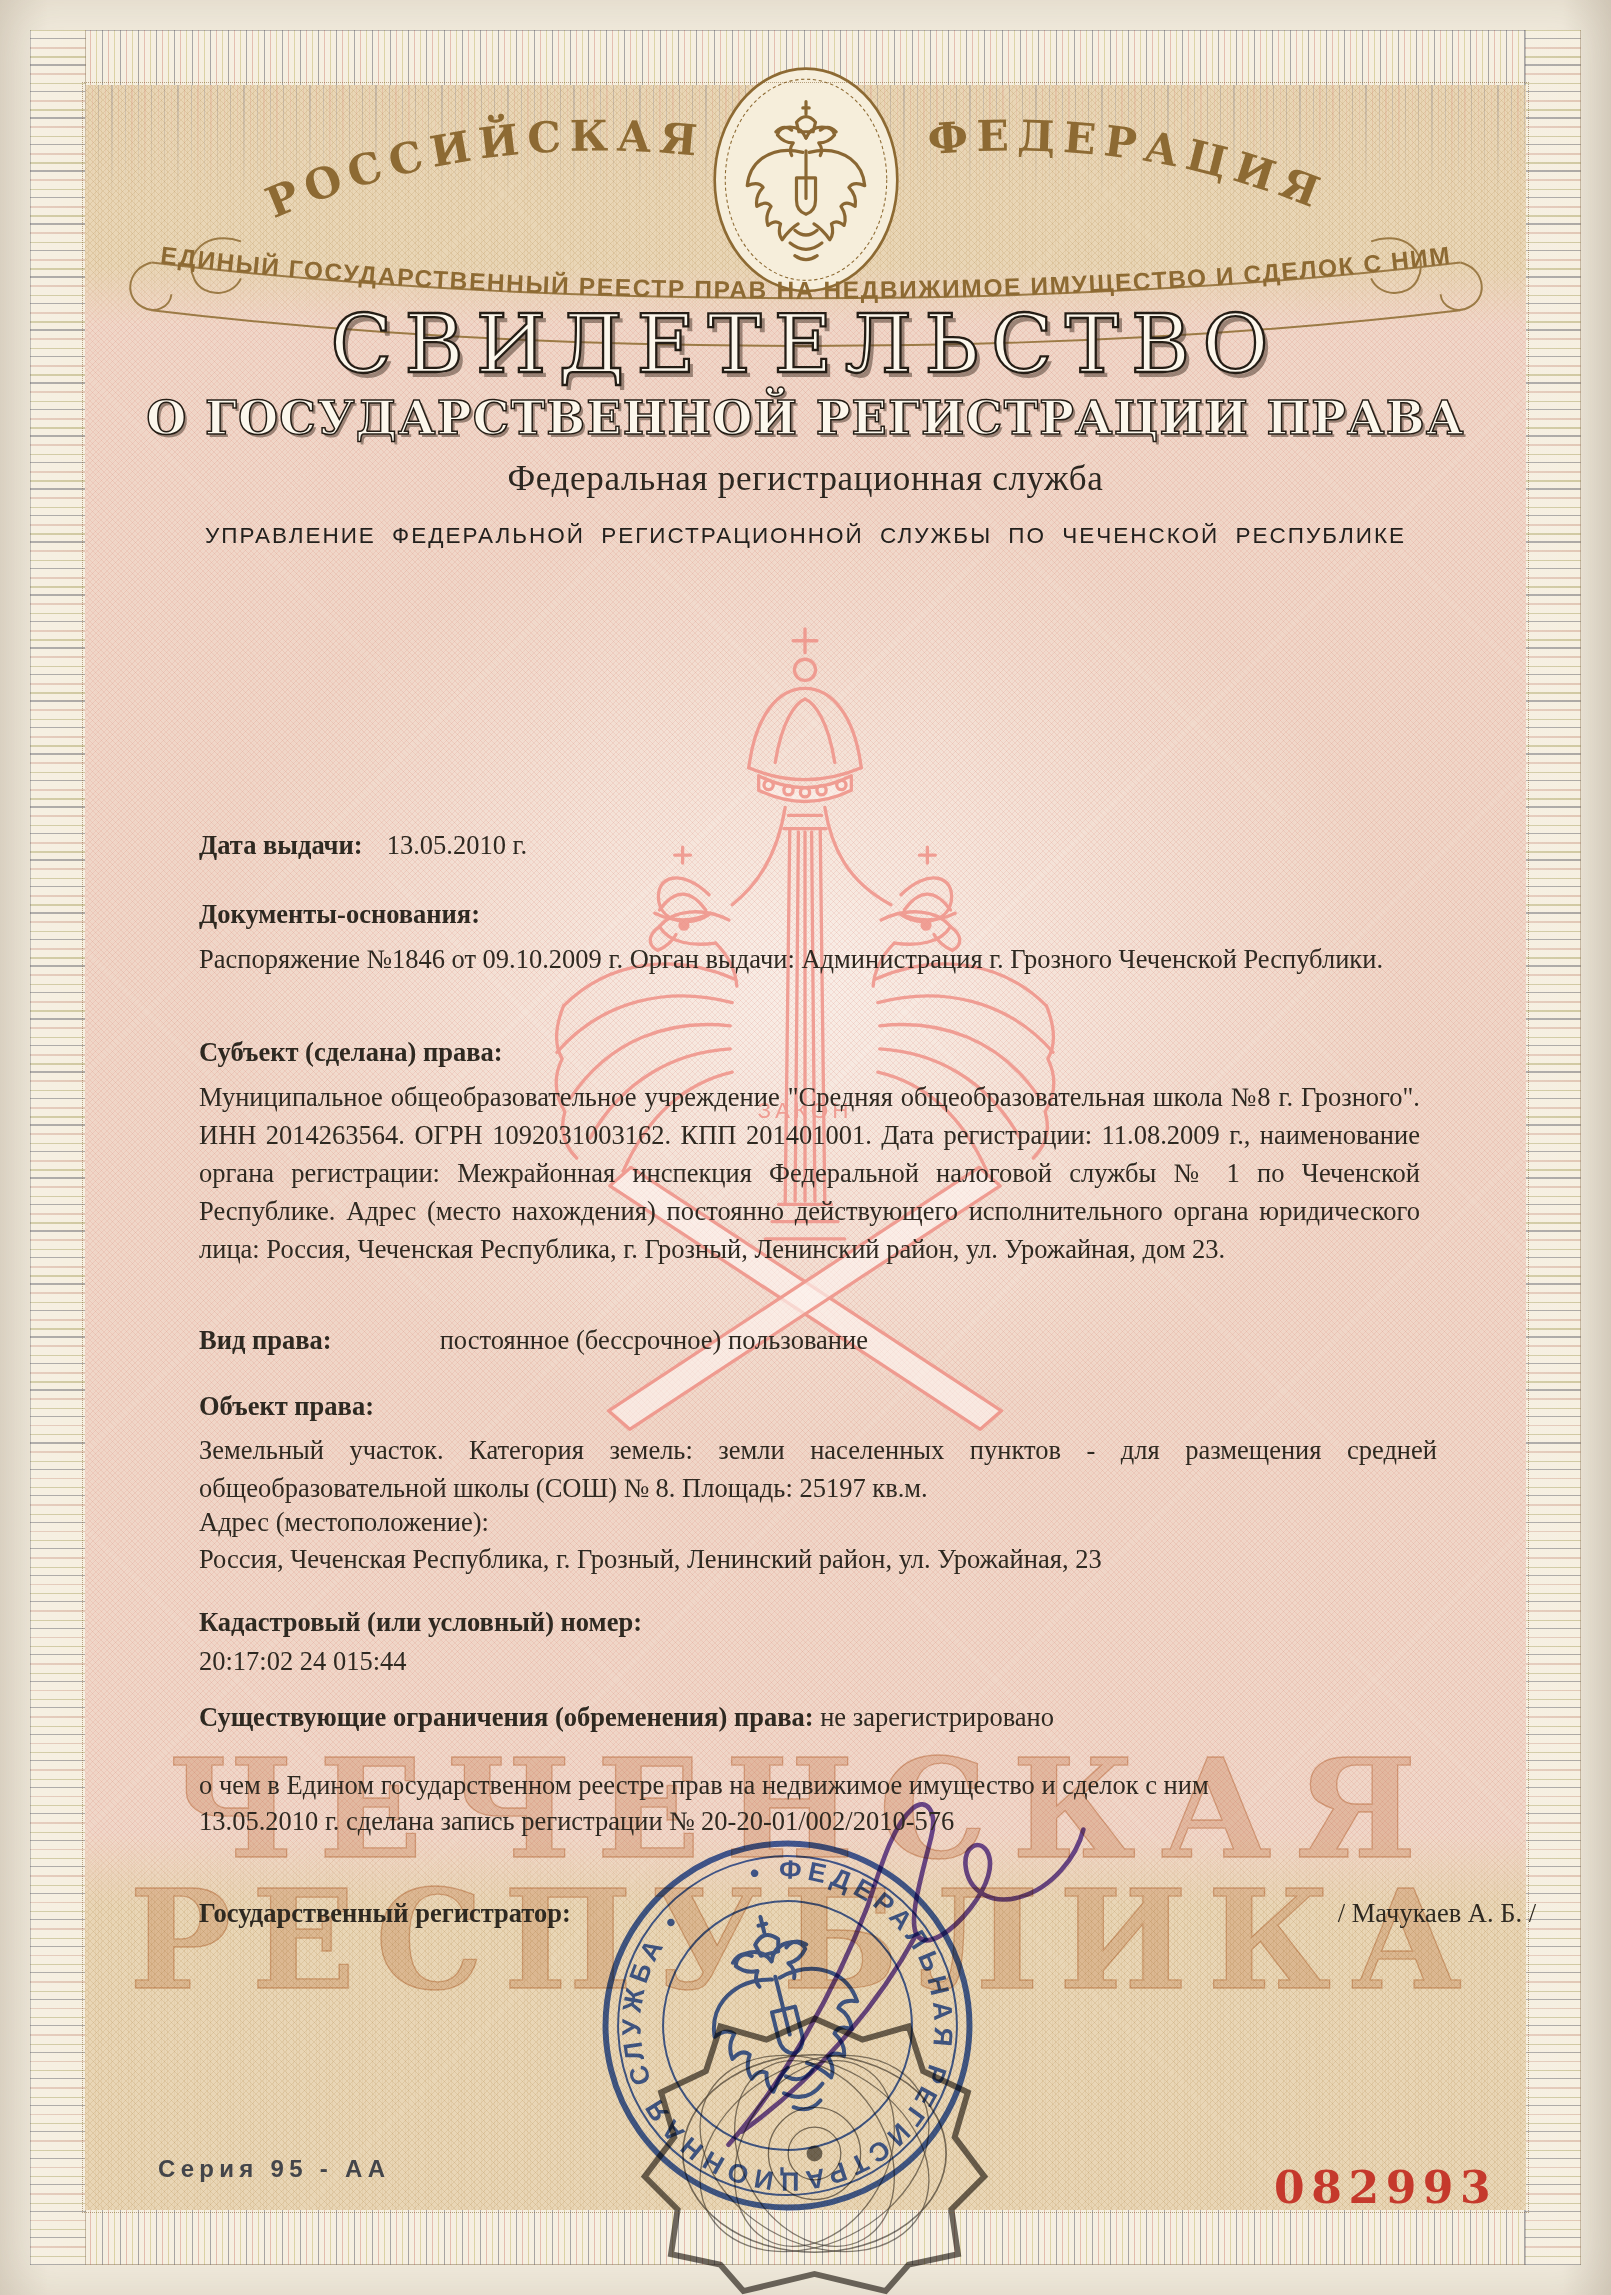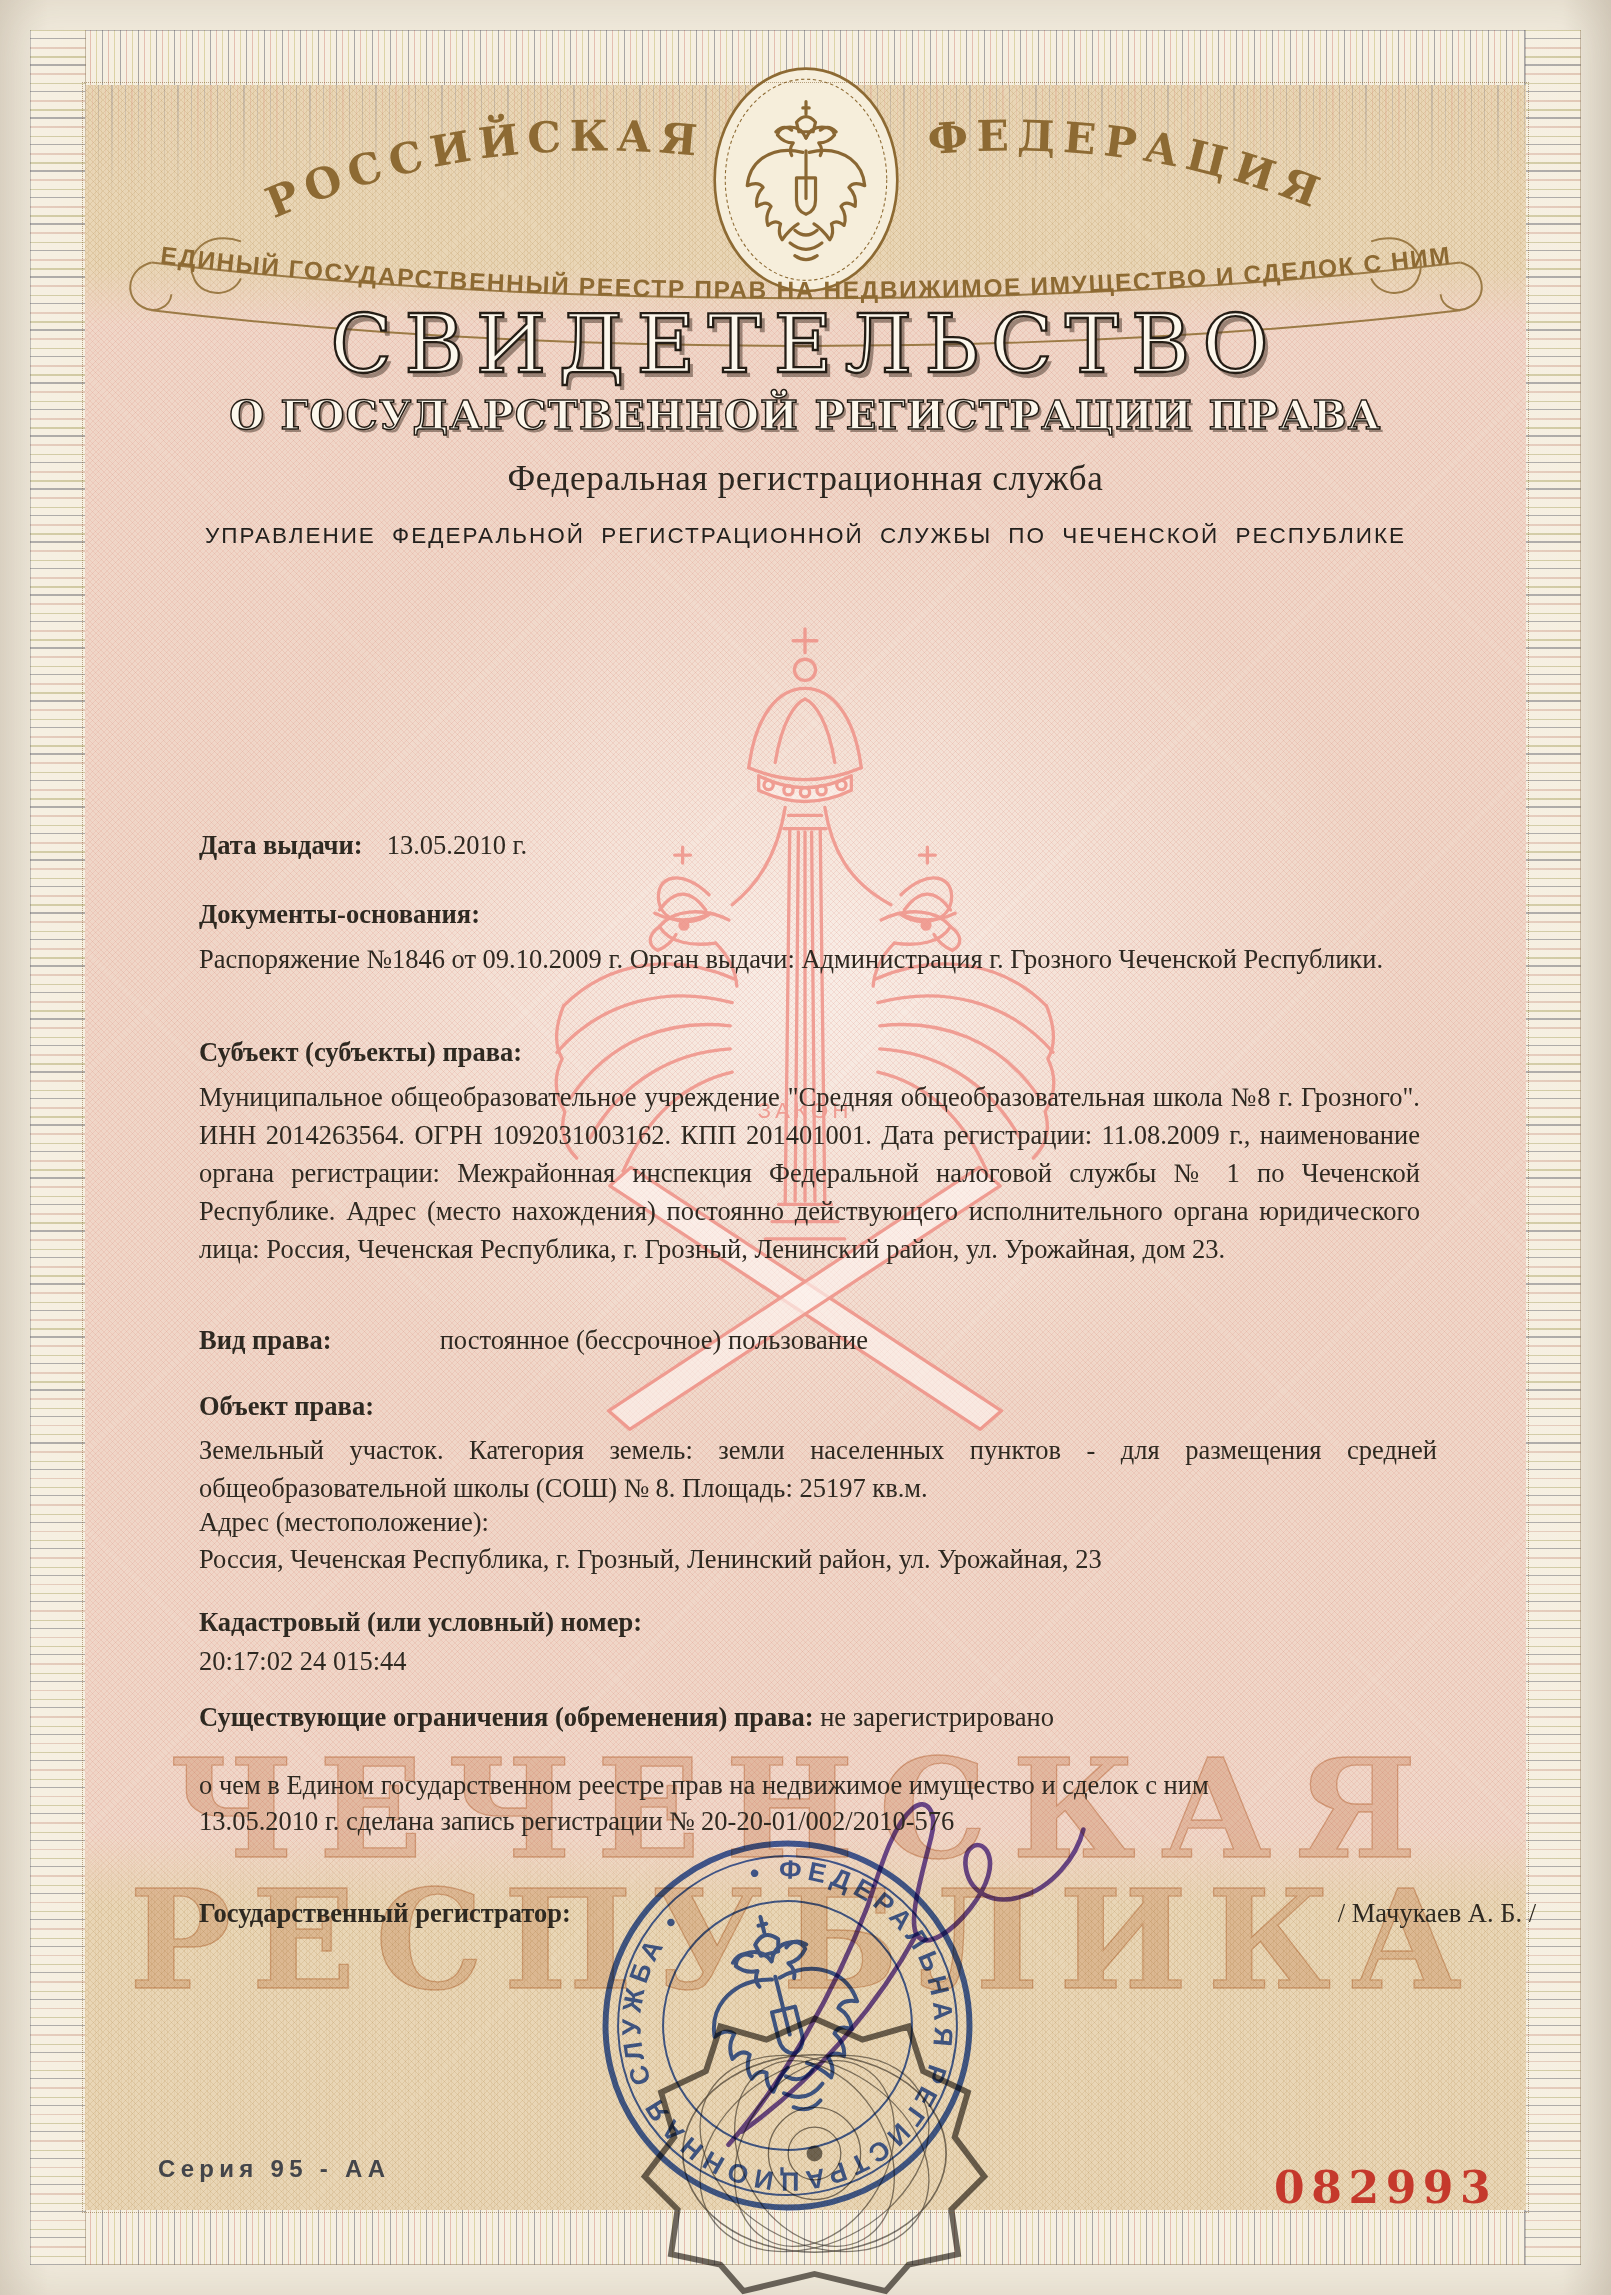--- a/index.html
+++ b/index.html
@@ -57,21 +57,21 @@
       radial-gradient(ellipse 55% 38% at 50% 43%, rgba(252,243,239,.9), rgba(0,0,0,0) 75%),
       #f2d8cd;
     opacity:.85;
     -webkit-mask-image:linear-gradient(180deg, rgba(0,0,0,0) 0, #000 60px, #000 calc(100% - 73px), rgba(0,0,0,0) 100%);
     mask-image:linear-gradient(180deg, rgba(0,0,0,0) 0, #000 60px, #000 calc(100% - 73px), rgba(0,0,0,0) 100%);
   }
   .header-art{position:absolute;left:85px;top:64px;width:1442px;height:311px;z-index:3}
   .c{position:absolute;left:0;width:100%;text-align:center;z-index:6}
   .title1{top:297px;font-family:"DejaVu Serif",serif;font-weight:400;font-size:81px;letter-spacing:12px;
     color:#fcf7ec;-webkit-text-stroke:2.3px #241d15;text-shadow:4px 4.6px 0 rgba(70,52,40,.5);white-space:nowrap}
-  .title2{top:391px;font-family:"DejaVu Serif",serif;font-weight:700;font-size:40px;letter-spacing:1.3px;
+  .title2{top:391px;font-family:"DejaVu Serif",serif;font-weight:700;font-size:46px;letter-spacing:1.3px;
     color:#fcf7ec;-webkit-text-stroke:1.5px #241d15;text-shadow:2.6px 3.3px 0 rgba(70,52,40,.5);white-space:nowrap}
   .agency{top:459px;font-size:35px;color:#2c2720;letter-spacing:0.7px}
   .office{top:523px;font-family:"Liberation Sans",sans-serif;font-size:22.5px;letter-spacing:2px;word-spacing:8px;color:#22201d;white-space:nowrap}
   .row{position:absolute;left:199px;width:1221px;font-size:26.5px;line-height:38px;color:#2e2921;z-index:6}
   .lbl{font-weight:bold}
   .ml{margin-left:24px}
   .para{text-align:justify}
   .registrar-name{position:absolute;right:0;top:0}
   .series{position:absolute;left:158px;top:2155px;font-family:"Liberation Sans",sans-serif;font-weight:bold;
     font-size:24px;letter-spacing:5.3px;color:#43454a;z-index:6}
@@ -199,21 +199,21 @@
   </svg>
 
   <div class="wm wm1">ЧЕЧЕНСКАЯ</div>
   <div class="wm wm2">РЕСПУБЛИКА</div>
 
   <div class="row" style="top:826px">
     <span class="lbl">Дата выдачи:</span><span class="ml">13.05.2010 г.</span>
   </div>
   <div class="row lbl" style="top:895px">Документы-основания:</div>
   <div class="row para" style="top:940px">Распоряжение №1846 от 09.10.2009 г. Орган выдачи: Администрация г. Грозного Чеченской Республики.</div>
-  <div class="row lbl" style="top:1033px">Субъект (субъекты) права:</div>
+  <div class="row lbl" style="top:1033px">Субъект (сделана) права:</div>
   <div class="row para" style="top:1078px">Муниципальное общеобразовательное учреждение "Средняя общеобразовательная школа №8 г. Грозного". ИНН 2014263564. ОГРН 1092031003162. КПП 201401001. Дата регистрации: 11.08.2009 г., наименование органа регистрации: Межрайонная инспекция Федеральной налоговой службы № 1 по Чеченской Республике. Адрес (место нахождения) постоянно действующего исполнительного органа юридического лица: Россия, Чеченская Республика, г. Грозный, Ленинский район, ул. Урожайная, дом 23.</div>
   <div class="row" style="top:1321px">
     <span class="lbl">Вид права:</span><span style="margin-left:108px">постоянное (бессрочное) пользование</span>
   </div>
   <div class="row lbl" style="top:1387px">Объект права:</div>
   <div class="row para" style="top:1431px;width:1238px">Земельный участок. Категория земель: земли населенных пунктов - для размещения средней общеобразовательной школы (СОШ) № 8. Площадь: 25197 кв.м.</div>
   <div class="row" style="top:1503px">Адрес (местоположение):</div>
   <div class="row" style="top:1540px">Россия, Чеченская Республика, г. Грозный, Ленинский район, ул. Урожайная, 23</div>
   <div class="row lbl" style="top:1603px">Кадастровый (или условный) номер:</div>
   <div class="row" style="top:1642px">20:17:02 24 015:44</div>

